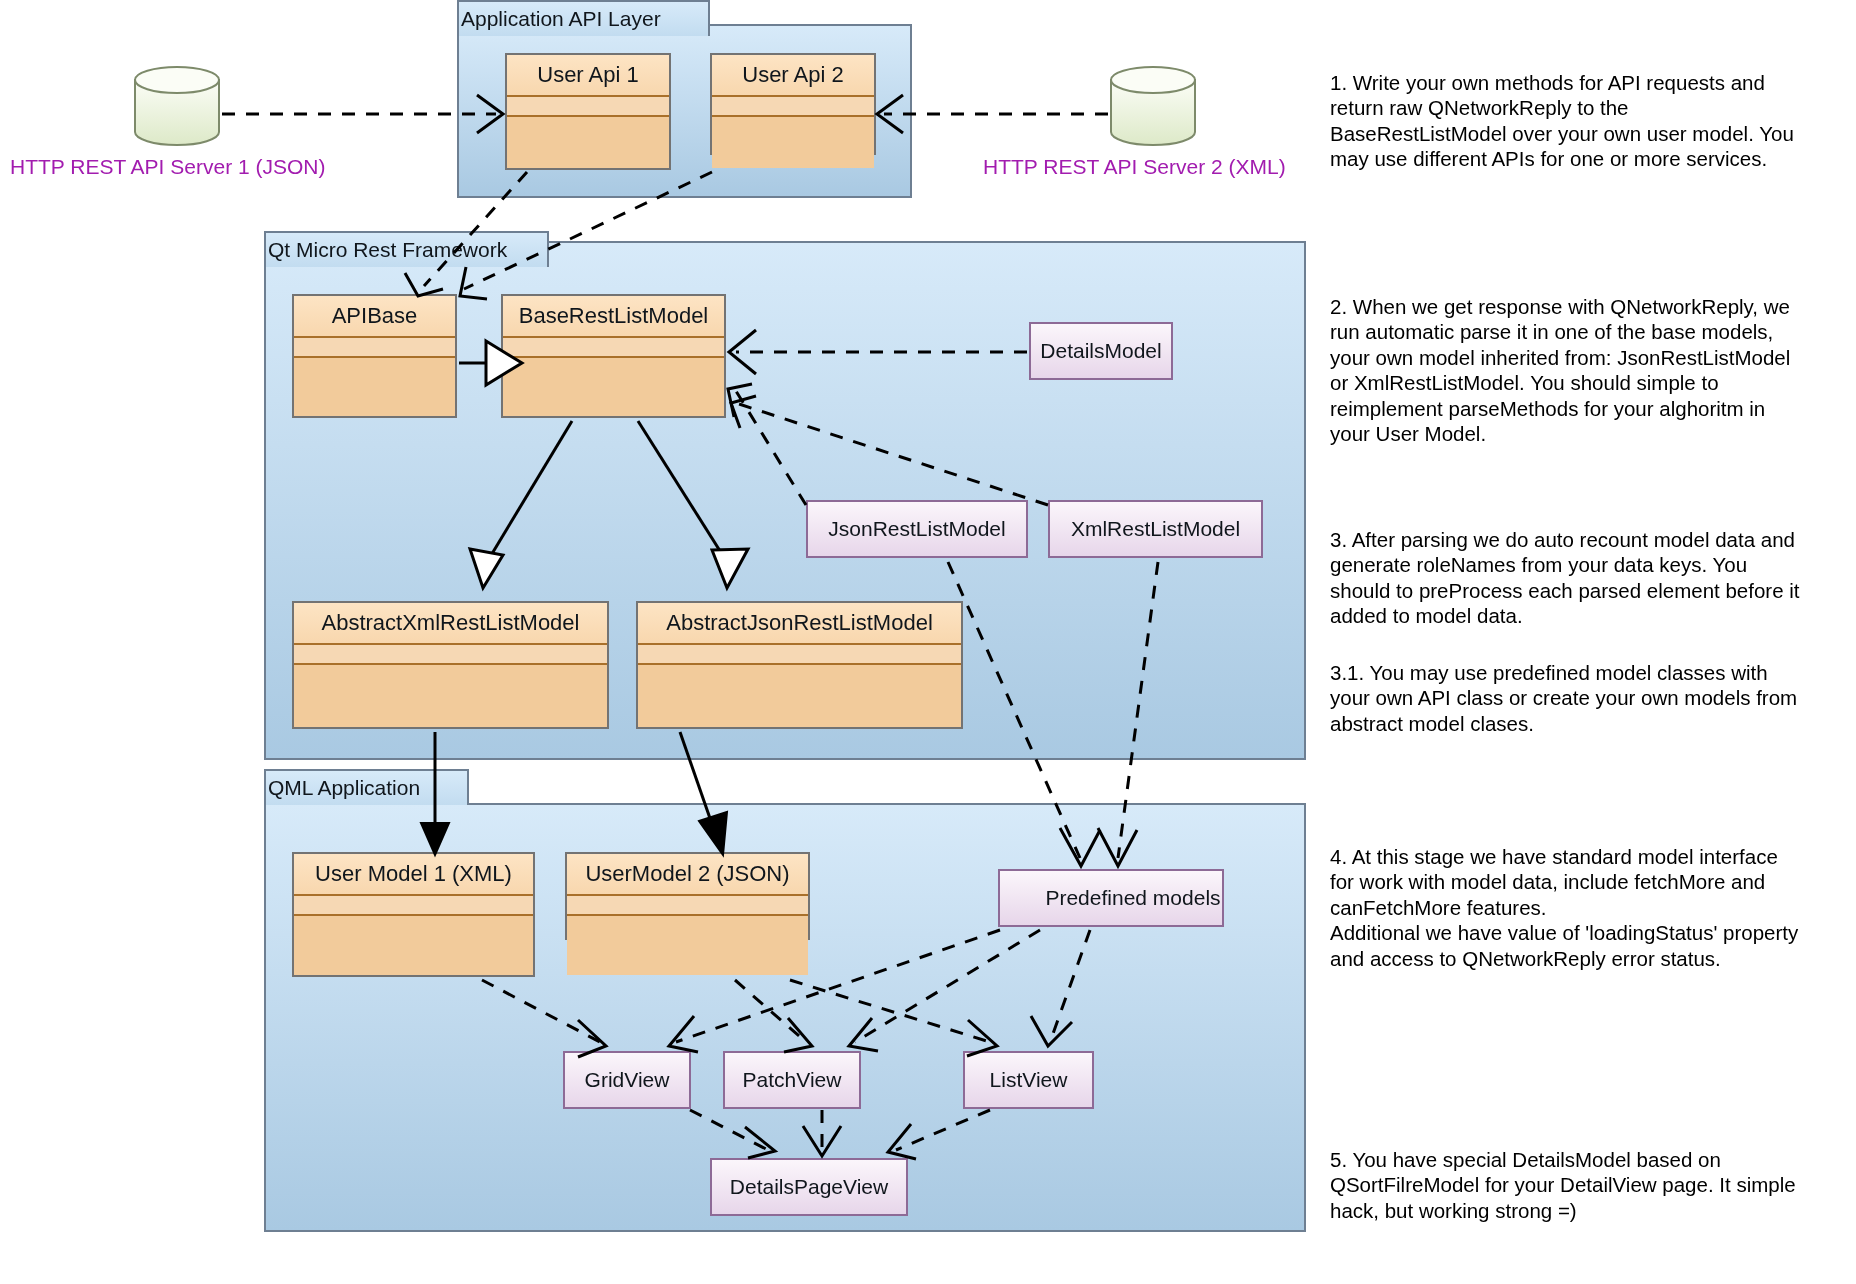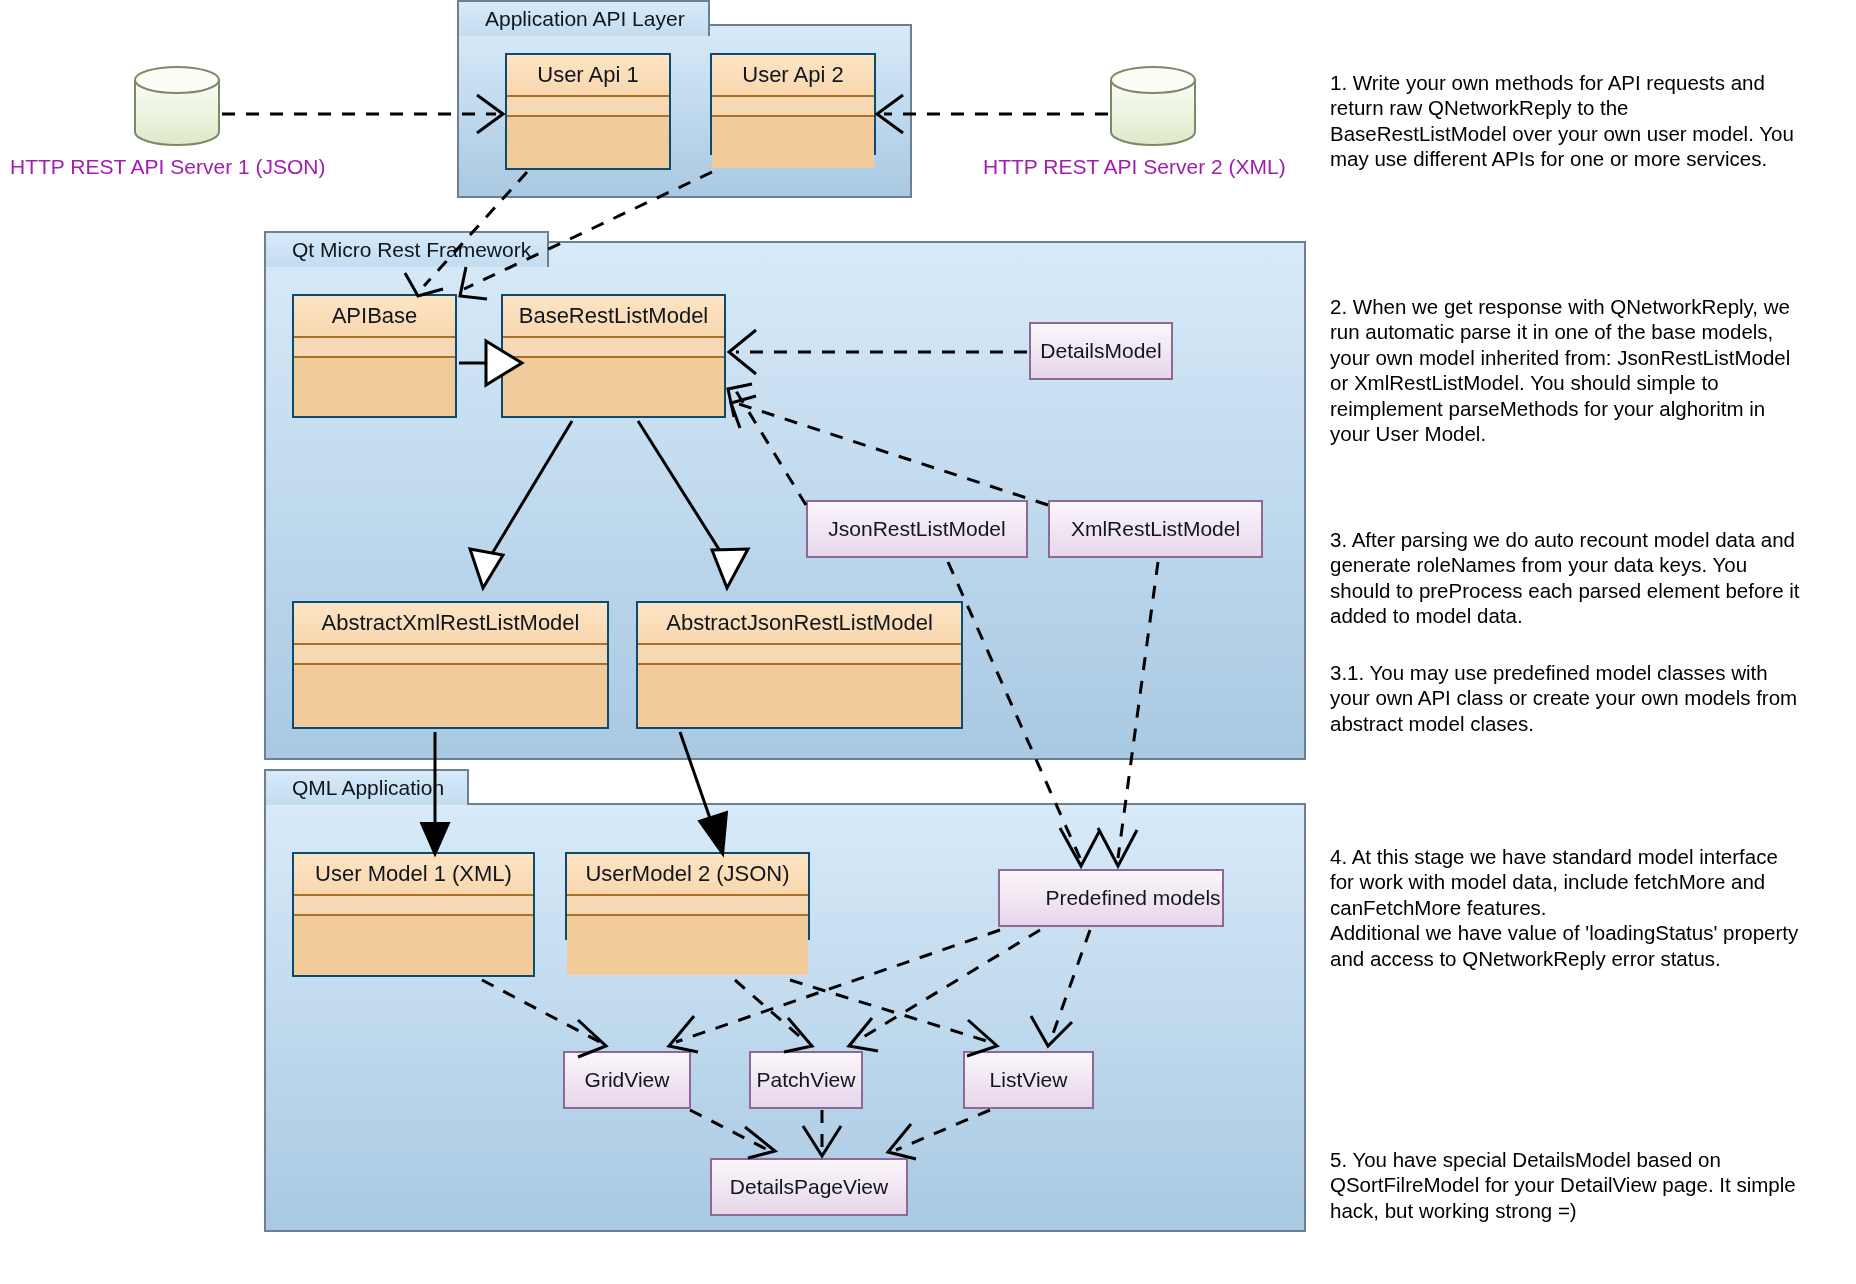--- a/index.html
+++ b/index.html
@@ -36,31 +36,31 @@
     z-index: 1;
   }
   .package-tab {
     position: absolute;
     border: 2px solid #6e7f92;
     background: linear-gradient(180deg, #d7eaf9 0%, #c2dcf0 100%);
     border-bottom: none;
     box-sizing: border-box;
     display: flex;
     align-items: center;
-    padding-left: 26px;
+    padding-left: 2px;
     font-size: 21px;
     color: #10161c;
     z-index: 2;
   }
 
   
   .uml {
     position: absolute;
     box-sizing: border-box;
-    border: 2px solid #0c4a6e;
+    border: 2px solid #737373;
     background: #c2410c;
     z-index: 4;
     text-align: right;
   }
   .uml .title {
     box-sizing: border-box;
     border-bottom: 2px solid #a9702a;
     background: linear-gradient(180deg, #fde4c4 0%, #f8d7ae 100%);
     display: flex;
     align-items: center;
@@ -232,21 +232,21 @@
 
   <div class="pbox" style="left:998px; top:869px; width:226px; height:58px;padding-left:44px;">
     <span>Predefined models</span>
   </div>
 
   <div class="pbox" style="left:563px; top:1051px; width:128px; height:58px;">
     <span></span>
     <span>GridView</span>
   </div>
 
-  <div class="pbox" style="left:749px; top:1051px; width:114px; height:58px;">
+  <div class="pbox" style="left:723px; top:1051px; width:138px; height:58px;">
     <span>PatchView</span>
   </div>
 
   <div class="pbox" style="left:963px; top:1051px; width:131px; height:58px;">
     <span>ListView</span>
   </div>
 
   <div class="pbox" style="left:710px; top:1158px; width:198px; height:58px;">
     <span>DetailsPageView</span>
   </div>

